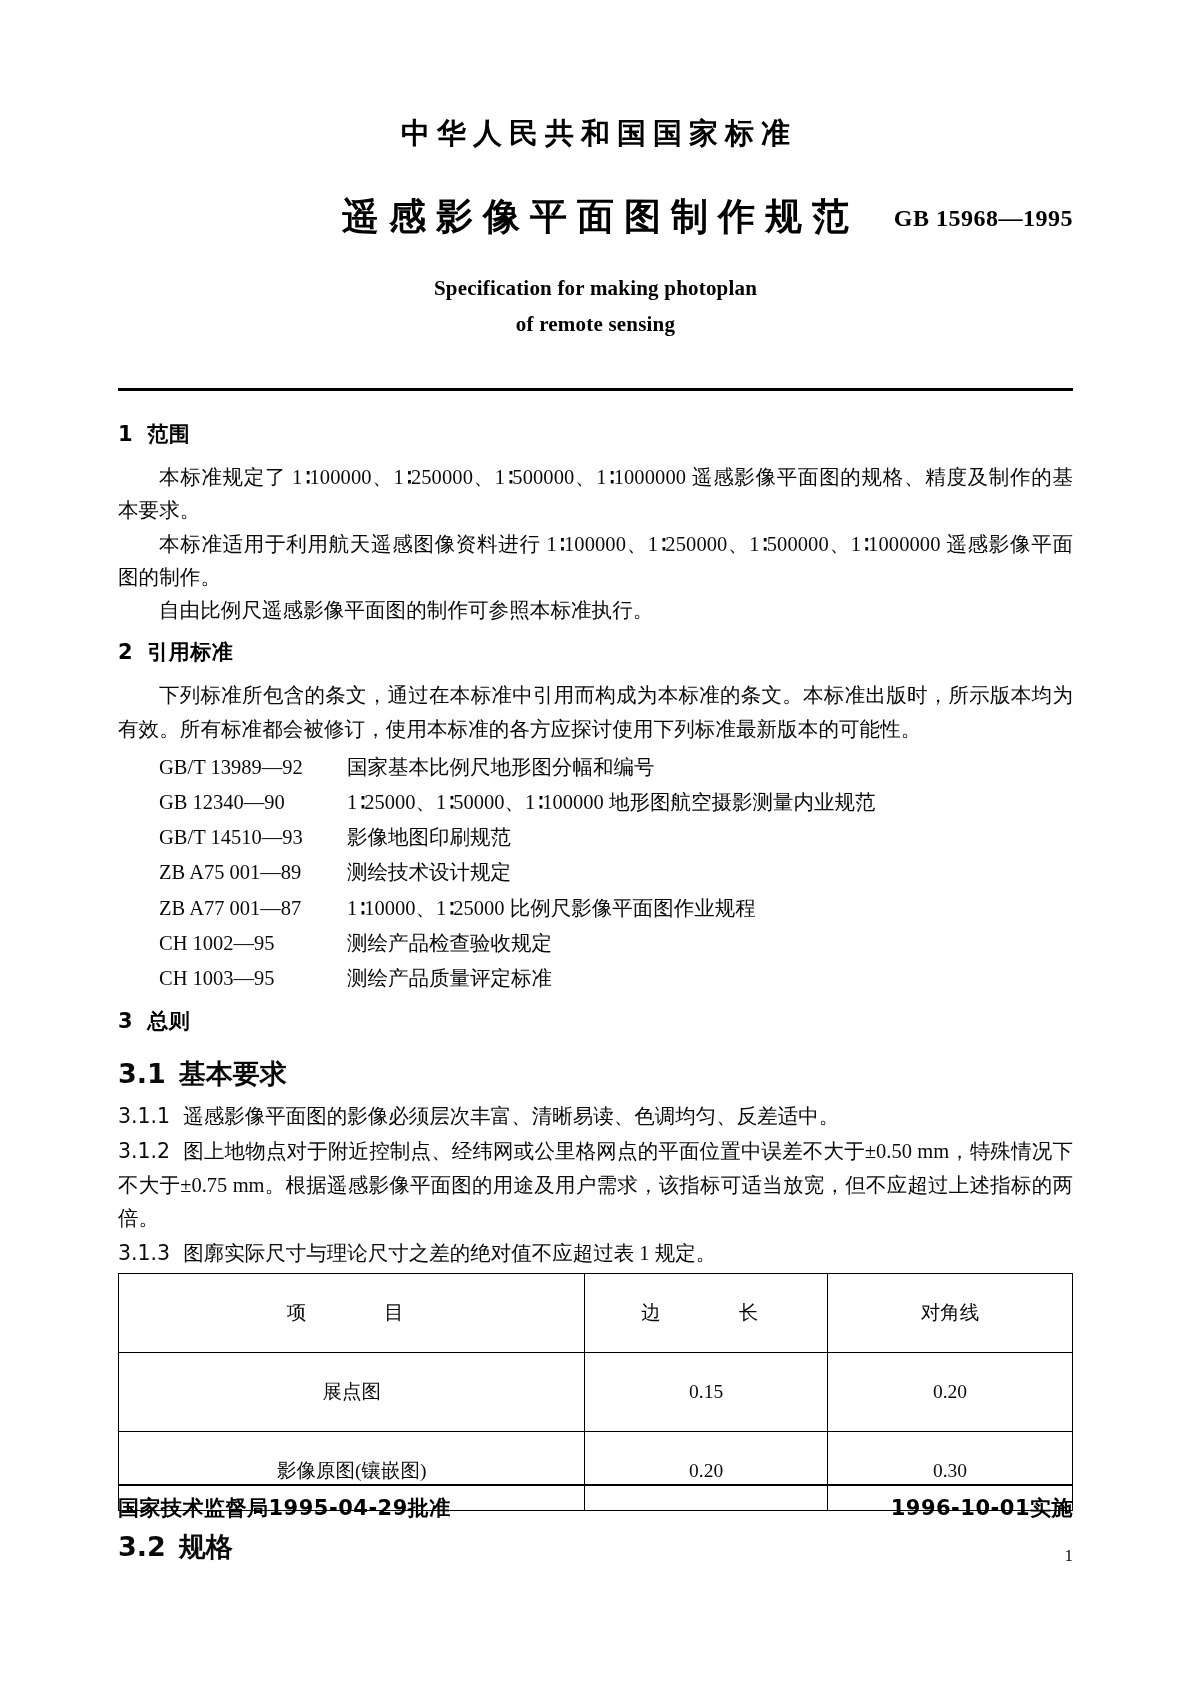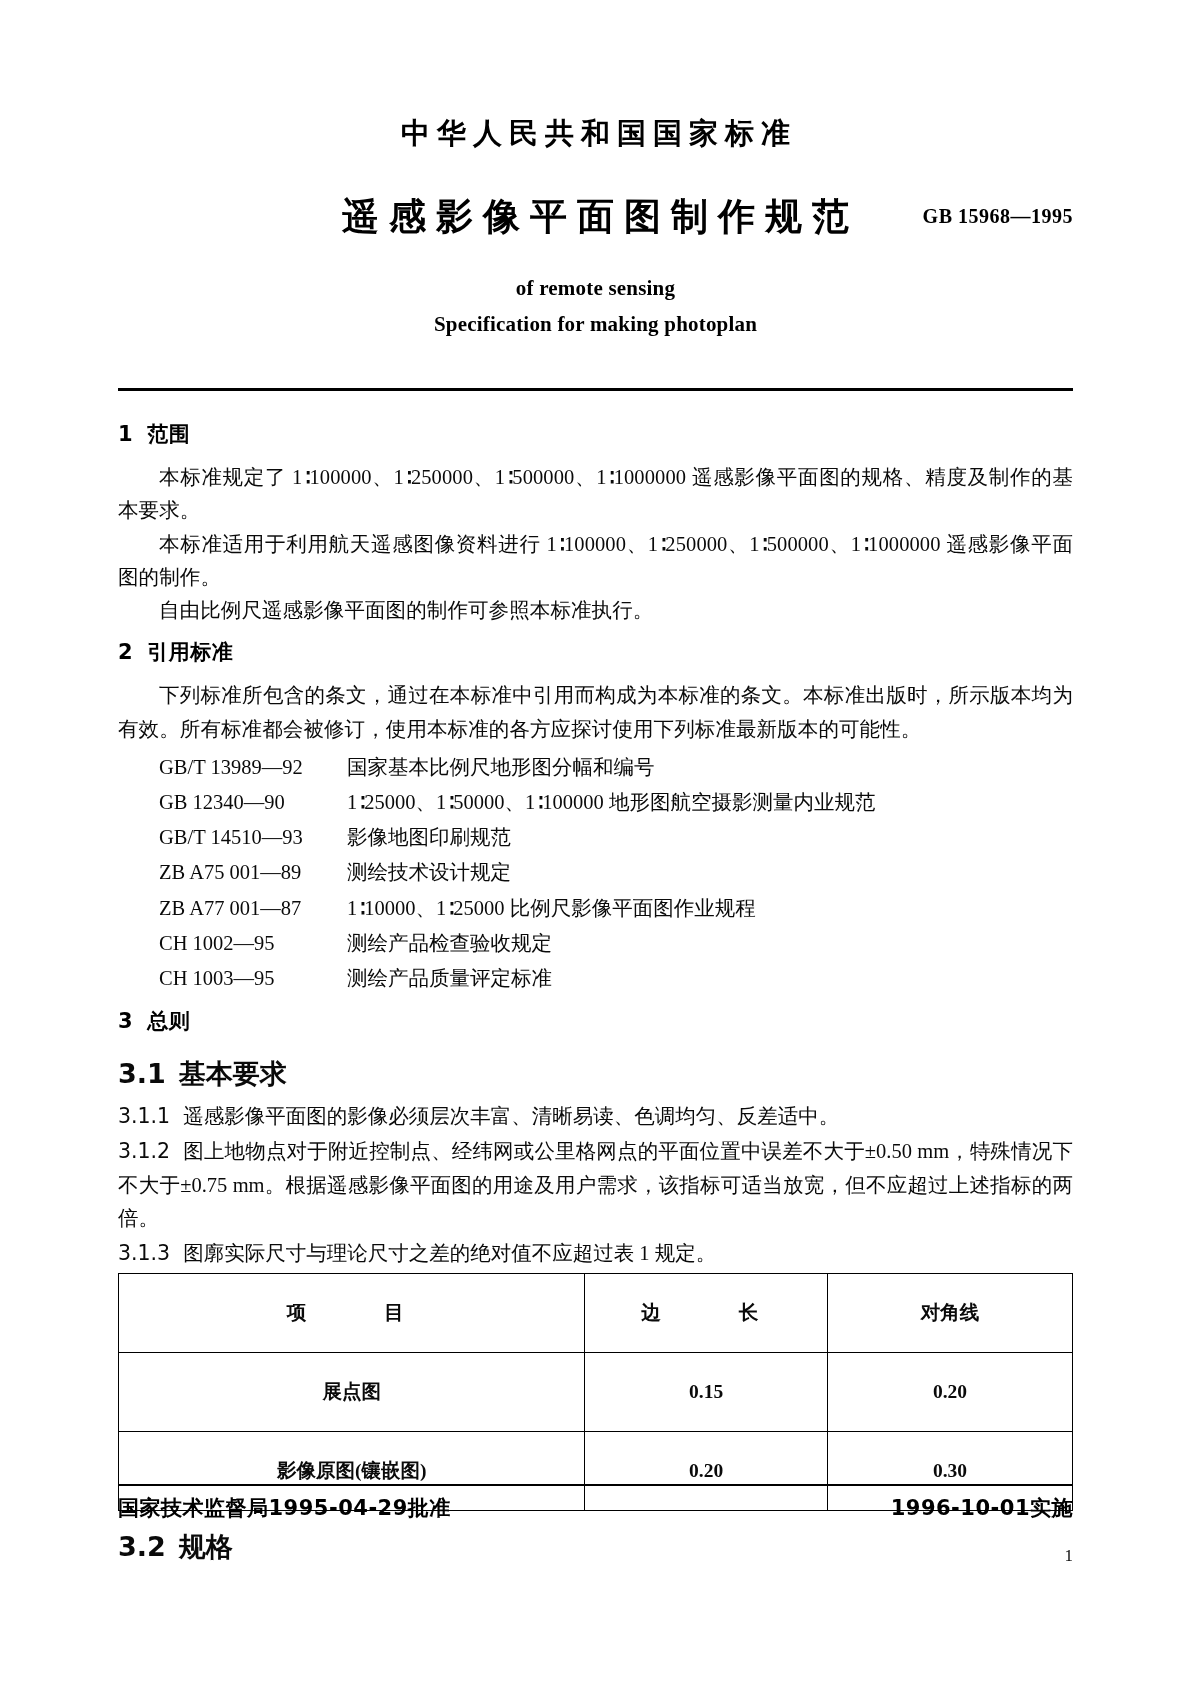--- a/index.html
+++ b/index.html
@@ -54,21 +54,21 @@
     line-height: 1.1;
     text-align: center;
     color: #000;
   }
   .std-number {
     position: absolute;
     right: 0;
     top: 8px;
     font-family: "Liberation Serif", "DejaVu Serif", serif;
     font-weight: bold;
-    font-size: 20px;
+    font-size: 24px;
     letter-spacing: 0.5px;
     white-space: nowrap;
     color: #000;
   }
 
   .en-title {
     margin-top: 30px;
     font-family: "Liberation Serif", "DejaVu Serif", serif;
     font-weight: bold;
     font-size: 21px;
@@ -158,21 +158,21 @@
 
   table.t1 {
     width: 100%;
     border-collapse: collapse;
     margin-top: 3px;
     table-layout: fixed;
   }
   table.t1 th, table.t1 td {
     border: 1.5px solid #000;
     text-align: center;
-    font-weight: bold;
+    font-weight: normal;
     font-size: 19.5px;
     height: 46px;
     padding: 16px;
   }
   table.t1 th.col-item, table.t1 td.col-item { width: 50.5%; }
   table.t1 th.col-side, table.t1 td.col-side { width: 24.6%; }
   table.t1 th.col-diag, table.t1 td.col-diag { width: 24.9%; }
   .hdr-sp { letter-spacing: 13px; text-indent: 13px; }
 
   
@@ -212,22 +212,22 @@
 
   <div class="masthead">
     <div class="nat-std-line">中华人民共和国国家标准</div>
 
     <div class="title-row">
       <div class="cn-title">遥感影像平面图制作规范</div>
       <div class="std-number">GB 15968—1995</div>
     </div>
 
     <div class="en-title">
+      <div>Specification for making photoplan</div>
       <div>of remote sensing</div>
-      <div>Specification for making photoplan</div>
     </div>
   </div>
 
   <div class="rule"></div>
 
   <div class="content">
 
     <h2 class="sec">
       <span class="num">1</span><span>范围</span>
     </h2>

